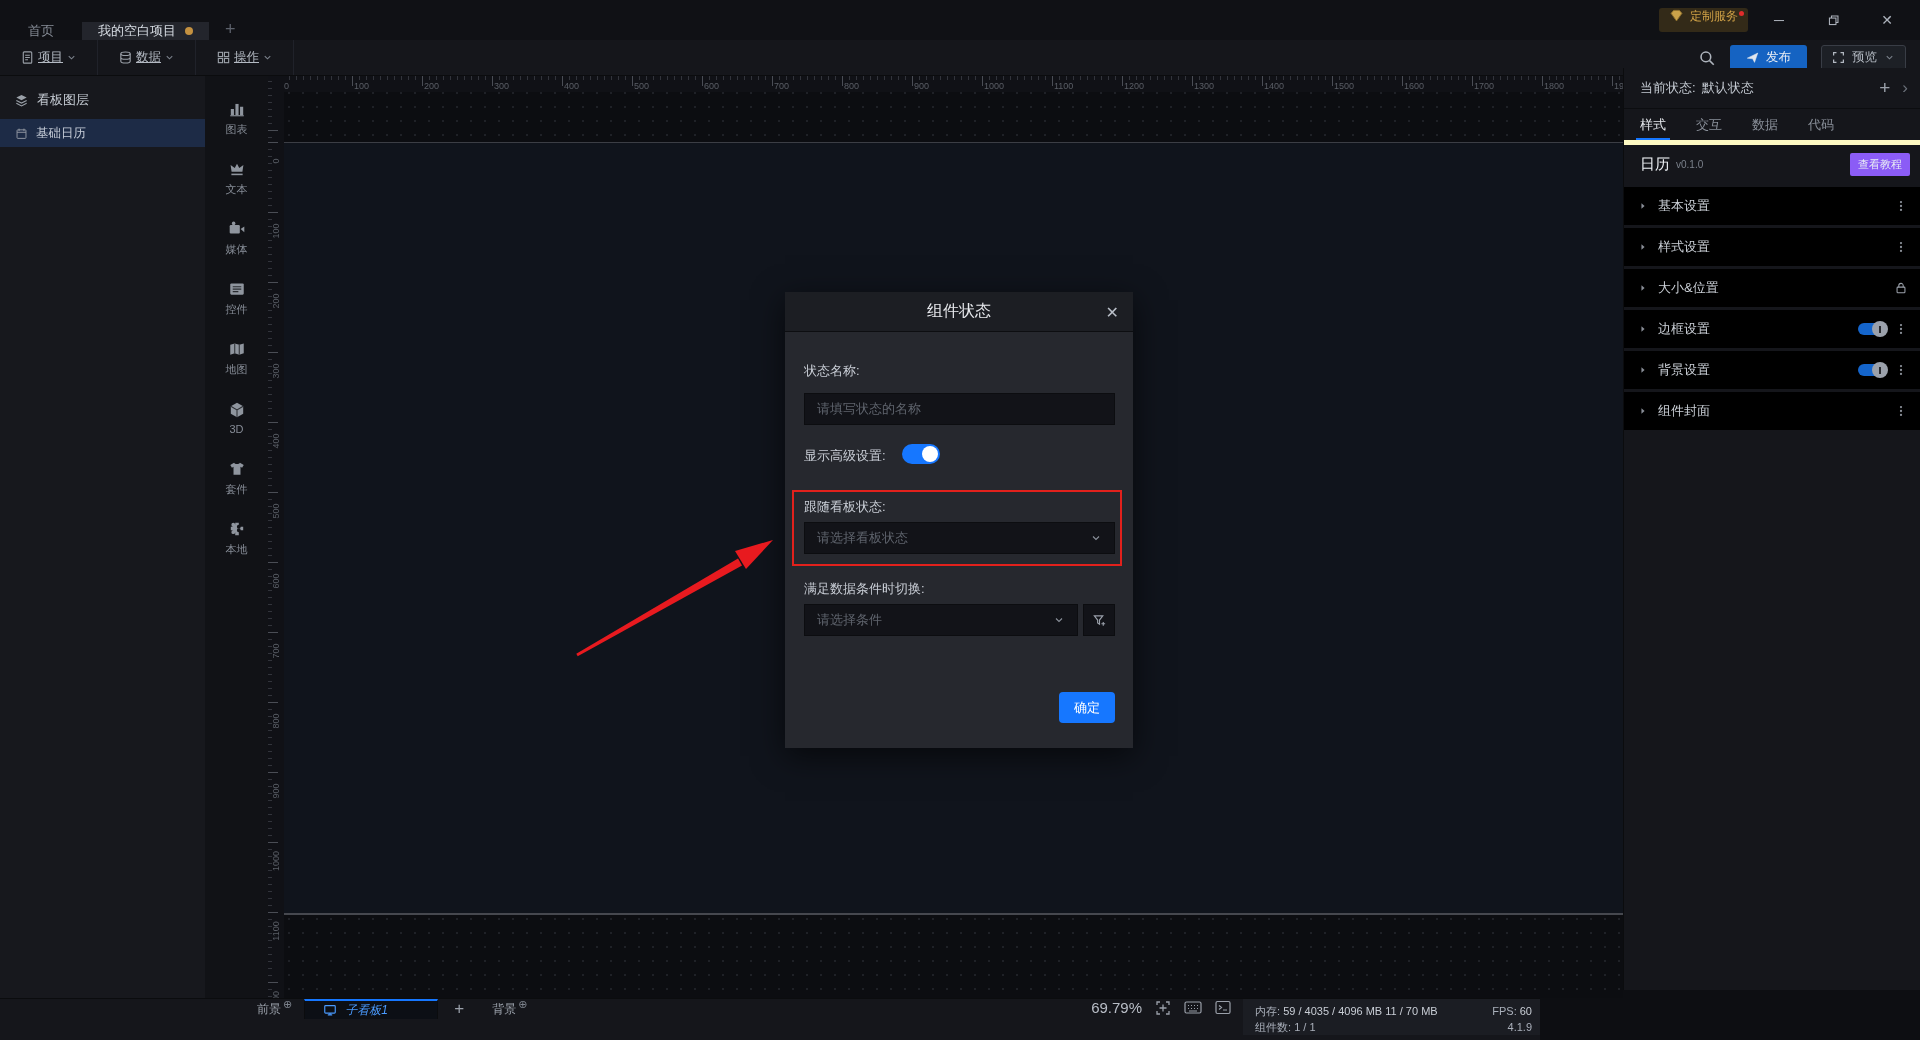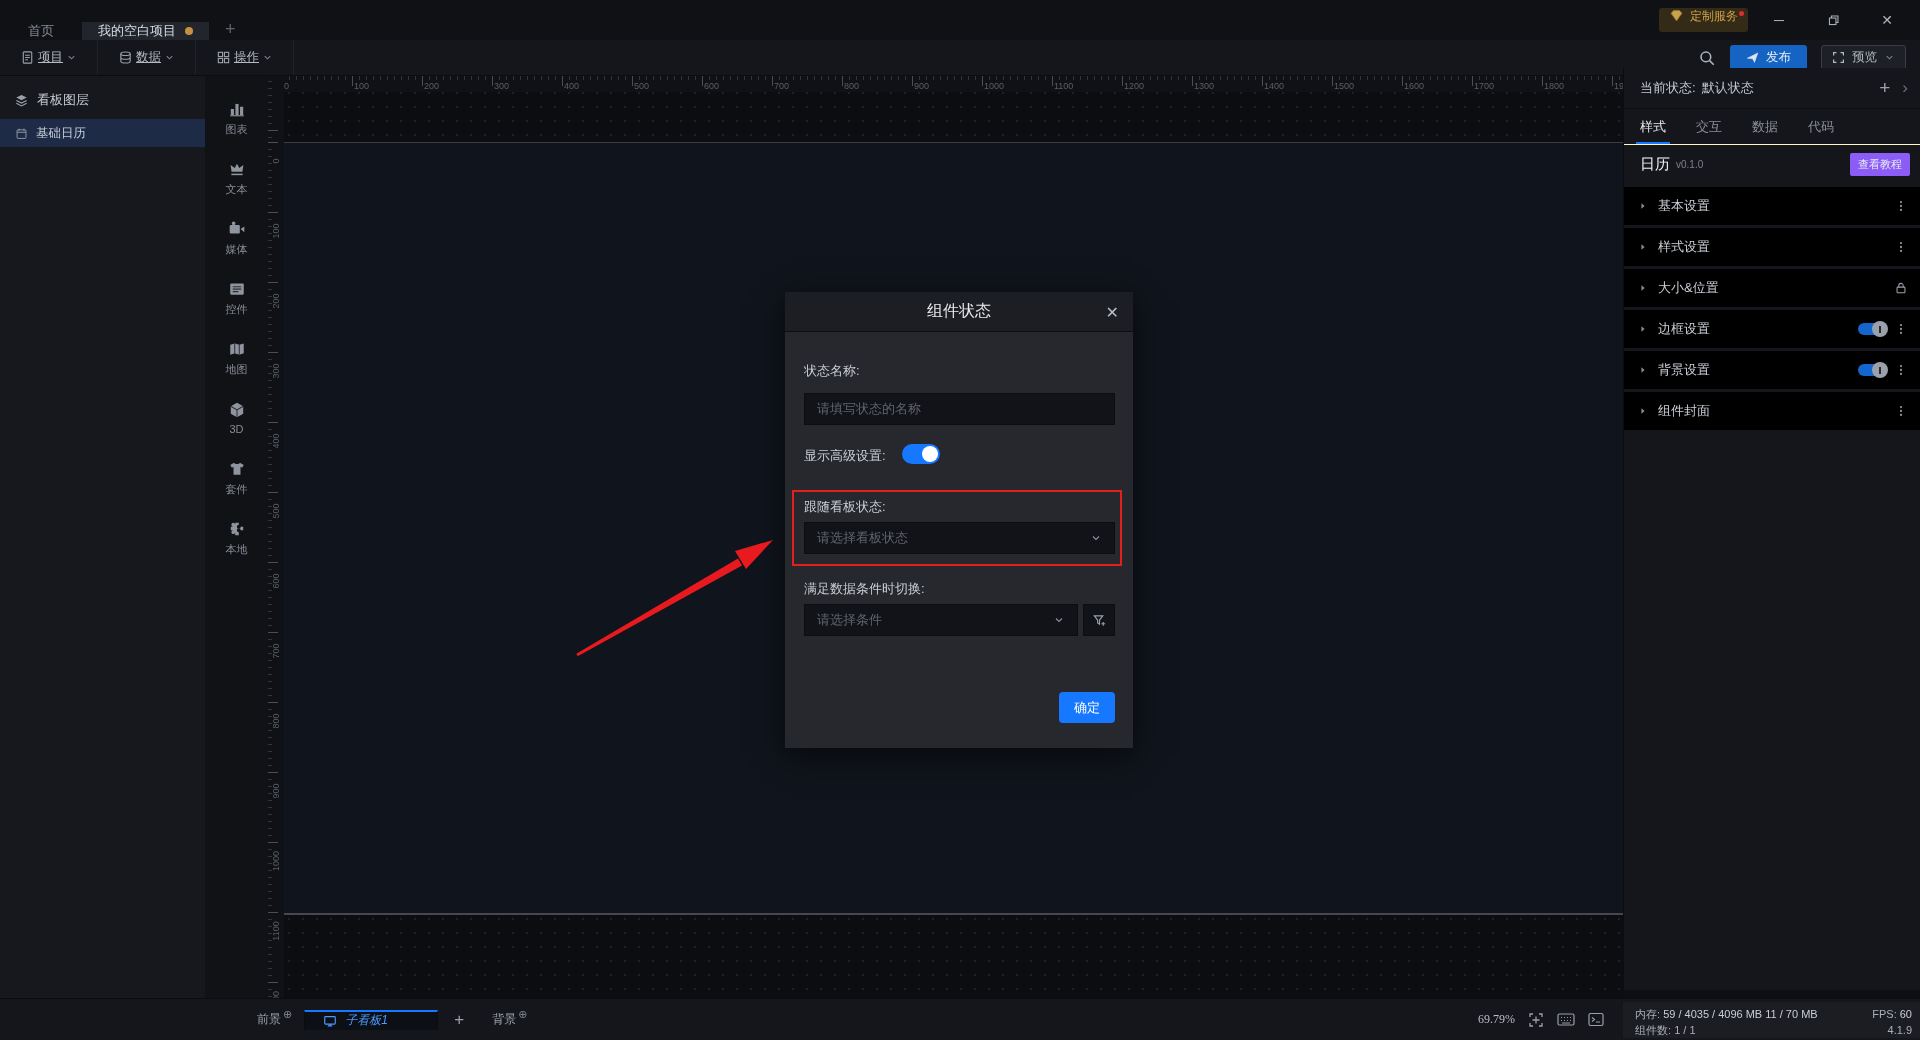--- a/index.html
+++ b/index.html
@@ -67,48 +67,48 @@
               border-top:1px solid #3c3e45; border-bottom:2px solid #46484f; }
 
   
   .right-panel { position:absolute; left:1623px; top:68px; width:297px; height:922px; background:#15161b;
                  border-left:1px solid #0b0c0e; }
   .rp-state { display:flex; align-items:center; height:41px; padding:0 12px 0 16px; border-bottom:1px solid #0c0d10;
               font-size:13px; color:#c3c9d1; }
   .rp-state .grow { flex:1; }
   .rp-plus { font-size:19px; color:#9aa0aa; padding:0 12px; }
   .rp-chev { font-size:17px; color:#6a7079; }
-  .rp-tabs { display:flex; gap:30px; padding:0 16px; height:36px; align-items:center; border-bottom:1px solid #fef9c3; }
+  .rp-tabs { display:flex; gap:30px; padding:0 16px; height:36px; align-items:center; border-bottom:5px solid #fef9c3; }
   .rp-tab { font-size:13px; color:#8a909a; height:100%; display:flex; align-items:center; position:relative; }
   .rp-tab.active { color:#e6e9ee; }
   .rp-tab.active::after { content:""; position:absolute; left:-4px; right:-4px; bottom:0; height:2px; background:#1677ff; }
   .rp-comp { display:flex; align-items:center; height:38px; padding:0 10px 0 16px; }
   .rp-comp .cname { font-size:15px; color:#eef1f5; }
   .rp-comp .cver { font-size:10px; color:#7b818b; margin-left:6px; flex:1; }
   .btn-tutorial { background:#8b5cf6; color:#e9eef5; font-size:11px; padding:4px 8px; border-radius:2px; }
   .rp-sections { padding-top:4px; }
   .rp-row { display:flex; align-items:center; height:38px; margin-bottom:3px; background:#000000; padding:0 12px 0 14px; }
   .rp-row .lbl { flex:1; font-size:13px; color:#ccd1d8; margin-left:10px; }
   .mini-toggle { position:relative; width:26px; height:12px; border-radius:6px; background:#1465cc; margin-right:10px; }
   .mini-toggle .knob { position:absolute; right:-4px; top:-2px; width:16px; height:16px; border-radius:50%;
                        background:#9ba1ab; display:flex; align-items:center; justify-content:center; }
   .mini-toggle .knob i { display:block; width:2px; height:7px; background:#2a2c31; }
 
   
-  .bottombar { position:absolute; left:0; top:998px; width:1920px; height:42px; background:#15161b;
-               border-top:1px solid #0b0c0e; display:flex; align-items:center;gap:7px; }
+  .bottombar { position:absolute; left:0; top:998px; width:1540px; height:42px; background:#15161b;
+               border-top:1px solid #0b0c0e; display:flex; align-items:flex-start; }
   .bb-left { display:flex; align-items:stretch; padding-left:245px; flex:1; }
   .bb-plain { display:flex; align-items:center; gap:2px; padding:0 12px; font-size:12px; color:#9aa0aa; }
   .bb-sup { font-size:11px; color:#7d838d; transform:translateY(-5px); }
   .bb-tab { display:flex; align-items:center; gap:8px; width:134px; padding-left:18px; background:#0c0f15;
             border-top:2px solid #1677ff; border-left:1px solid #0b0c0e; border-right:1px solid #0b0c0e;
             font-size:12px; color:#4a9bff;font-style:italic; }
   .bb-plustab { display:flex; align-items:center; padding:0 16px; font-size:17px; color:#9aa0aa; }
   .bb-zoomcluster { display:flex; align-items:center; gap:13px; padding-right:12px; }
-  .bb-zoom { font-size:12px; color:#b9bec7;font-family:Liberation Serif, serif; }
+  .bb-zoom { font-size:15px; color:#b9bec7; }
   .bb-right { width:297px; background:#1b1d23; padding:4px 8px 0 12px; font-size:11px; color:#a9afba; }
   .bb-line { display:flex; justify-content:space-between; line-height:16px; white-space:nowrap; }
   .bb-strong { color:#c9ced6; }
 
   
   .modal { position:absolute; left:785px; top:292px; width:348px; height:456px; background:#26282e;
            box-shadow:0 8px 30px rgba(0,0,0,.6); z-index:10; }
   .modal-title { height:40px; background:#1c1e23; border-bottom:1px solid #0d0e11; display:flex;
                  align-items:center; justify-content:center; font-size:16px; color:#e8eaee; position:relative; }
   .modal-close { position:absolute; right:14px; top:0; height:40px; display:flex; align-items:center;

